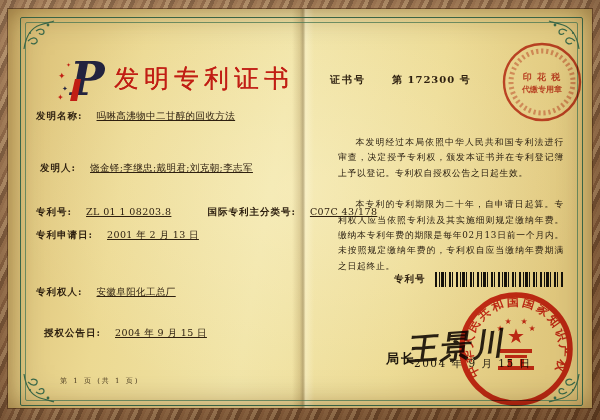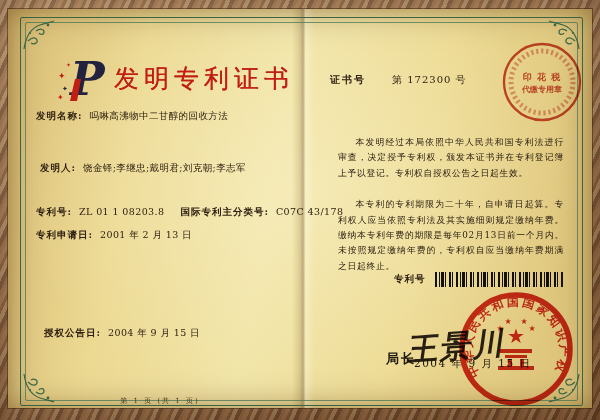--- a/index.html
+++ b/index.html
@@ -32,28 +32,28 @@
   .c-br{right:19px; bottom:16px; transform:scale(-1,-1);}
 
   .title-row{position:absolute; left:56px; top:54px; height:48px; display:flex; align-items:center;}
   .logo{width:52px; height:50px; margin-right:6px;}
   .cert-title{
     font-size:25px; font-weight:400; color:#c11e14; letter-spacing:5px;
     text-shadow:0 0 .6px #c11e14; white-space:nowrap;
   }
   .field{position:absolute; white-space:nowrap; color:#2e2010; font-size:9.5px;}
   .field .lbl{font-weight:700; letter-spacing:1px;}
-  .field .val{margin-left:7px; letter-spacing:.4px;}
-  .field .lbl2{font-weight:700; letter-spacing:1px; margin-left:16px;}
-  .page-footer{position:absolute; left:60px; top:396px; width:200px; text-align:center;
+  .field .val{margin-left:14px; letter-spacing:.4px;text-decoration:underline;}
+  .field .lbl2{font-weight:700; letter-spacing:1px; margin-left:36px;}
+  .page-footer{position:absolute; left:60px; top:376px; width:200px; 
     font-size:7px; color:#4a3a20; letter-spacing:2px;}
 
   .cert-no-row{position:absolute; left:330px; top:73px; white-space:nowrap; color:#2e2010; font-size:10px;}
   .cert-no-row .lbl{font-weight:700; letter-spacing:2px;}
-  .cert-no-row .val{margin-left:26px; letter-spacing:1px;}
+  .cert-no-row .val{margin-left:26px; letter-spacing:1px;font-weight:bold;}
 
   .body-text{position:absolute; left:322px; top:119px; width:258px;
     font-size:8.8px; line-height:15.4px; color:#261b0e; text-align:justify; letter-spacing:.7px;}
   .body-text p{margin:16px; text-indent:2em;}
 
   .barcode-row{position:absolute; left:394px; top:272px; display:flex; align-items:center;justify-content:space-between;}
   .barcode-row .lbl{font-size:9.5px; font-weight:700; color:#2e2010; letter-spacing:1px; margin-right:9px;}
   .barcode{width:128px; height:15px; background:
     repeating-linear-gradient(90deg,
       #15120c 0 2px, rgba(0,0,0,0) 2px 4px,
@@ -153,20 +153,23 @@
   </div>
 
   <div class="field" style="left:36px; top:206px;">
     <span class="lbl">专利号:</span><span class="val">ZL 01 1 08203.8</span><span class="lbl2">国际专利主分类号:</span><span class="val">C07C 43/178</span>
   </div>
 
   <div class="field" style="left:36px; top:229px;">
     <span class="lbl">专利申请日:</span><span class="val">2001 年 2 月 13 日</span>
   </div>
 
+  <div class="field" style="left:36px; top:286px;">
+    <span class="lbl">专利权人:</span><span class="val">安徽阜阳化工总厂</span>
+  </div>
 
   <div class="field" style="left:44px; top:327px;">
     <span class="lbl">授权公告日:</span><span class="val">2004 年 9 月 15 日</span>
   </div>
 
   <div class="page-footer">第 1 页 (共 1 页)</div>
 
   <div class="cert-no-row">
     <span class="lbl">证书号</span><span class="val">第 172300 号</span>
   </div>

